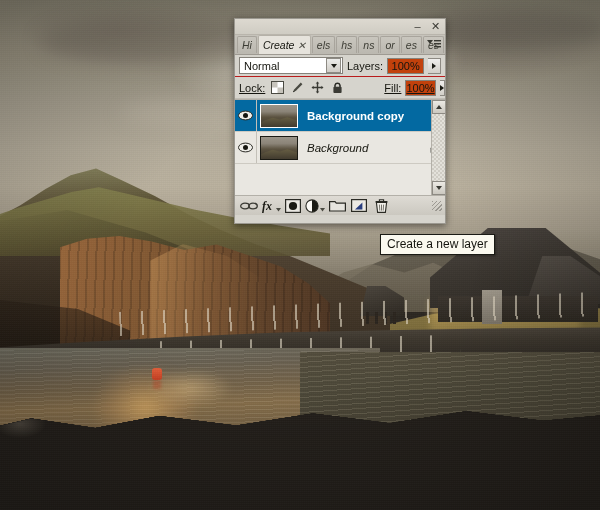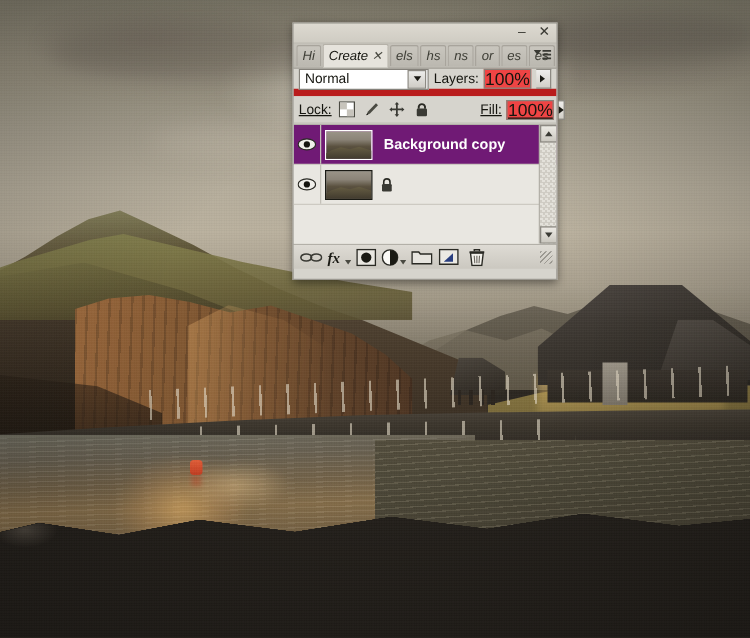--- a/index.html
+++ b/index.html
@@ -280,42 +280,42 @@
     width: 18px; height: 17px;
     display: flex; align-items: center; justify-content: center;
     cursor: pointer;
   }
 
   .row {
     display: flex; align-items: center;
     padding: 2px 4px; gap: 4px;
     background: #d6d4cd;
   }
-  .blendrow { height: 22px; border-bottom: 6px solid #b91c1c; }
+  .blendrow { height: 22px; border-bottom: 1px solid #b91c1c; }
   .select {
     flex: 0 0 104px; height: 17px;
     background: #fff; border: 1px solid #85827b;
     display: flex; align-items: center; justify-content: space-between;
     padding: 0 1px 0 4px; font-size: 11px; cursor: pointer;
   }
   .select .arrowbox {
     width: 15px; height: 15px;
     background: linear-gradient(180deg, #ececea 0%, #cfccc5 100%);
     border: 1px solid #8d8a83;
     display: flex; align-items: center; justify-content: center;
   }
   .caret-d {
     width: 0; height: 0;
     border-left: 3.5px solid transparent; border-right: 3.5px solid transparent;
     border-top: 4px solid #1a1a14;
   }
   .lbl { font-size: 11px; white-space: nowrap; }
   .numfield {
-    width: 38px; height: 16px; background: #ef4444;
-    border: 1px solid #85827b; font-size: 14px;
+    width: 38px; height: 16px; background: #c2410c;
+    border: 1px solid #85827b; font-size: 11px;
     display: flex; align-items: center; justify-content: center;
   }
   .spin {
     width: 13px; height: 16px;
     background: linear-gradient(180deg, #efeeec 0%, #d2cfc8 100%);
     border: 1px solid #8d8a83; border-left: none;
     display: flex; align-items: center; justify-content: center;
     cursor: pointer;
   }
   .caret-r {
@@ -335,21 +335,21 @@
     border-top: 1px solid #b3b0a8;
     overflow: hidden;
   }
   .layer {
     display: flex; align-items: center;
     height: 32px; gap: 0;
     border-bottom: 1px solid #cdcac2;
     background: #e9e7e1;
     cursor: pointer;
   }
-  .layer.selected { background: #701a75; }
+  .layer.selected { background: #0369a1; }
   .eye-cell {
     width: 22px; height: 100%;
     display: flex; align-items: center; justify-content: center;
     border-right: 1px solid #c3c0b8;
   }
   .thumb {
     width: 38px; height: 24px; margin-left: 3px;
     border: 1.5px solid #1a1a14;
     background:
       linear-gradient(180deg, #9a9488 0%, #8b8478 30%, #5b5240 55%, #3b352b 100%);
@@ -560,20 +560,21 @@
       </div>
 
       <div class="layer">
         <div class="eye-cell">
           <svg width="15" height="11" viewBox="0 0 15 11">
             <ellipse cx="7.5" cy="5.5" rx="7" ry="4.4" fill="#efeee9" stroke="#2a2a24" stroke-width="1"></ellipse>
             <circle cx="7.5" cy="5.5" r="2.5" fill="#15150f"></circle>
           </svg>
         </div>
         <div class="thumb"></div>
+        <div class="layer-name italic">Background</div>
         <div class="layer-lock">
           <svg width="11" height="12" viewBox="0 0 11 12">
             <path d="M3 5.4 L3 3.6 A2.5 2.5 0 0 1 8 3.6 L8 5.4" fill="none" stroke="#2a2a24" stroke-width="1.3"></path>
             <rect x="1.6" y="5.2" width="7.8" height="6" rx="1" fill="#3a3a34"></rect>
           </svg>
         </div>
       </div>
 
       <div class="scrollbar">
         <div class="sb-btn">
@@ -627,14 +628,15 @@
           <path d="M1.4 3.4 L11.6 3.4 L10.4 13.4 L2.6 13.4 Z" fill="#f2f0ea" stroke="#2a2a24" stroke-width="1.1"></path>
           <rect x="0.6" y="2" width="11.8" height="1.6" fill="#2a2a24"></rect>
           <path d="M4.4 2 L4.4 0.8 L8.6 0.8 L8.6 2" fill="none" stroke="#2a2a24" stroke-width="1.1"></path>
           <path d="M4.4 5.6 L4.8 11.6 M6.5 5.6 L6.5 11.6 M8.6 5.6 L8.2 11.6" stroke="#6a675f" stroke-width=".9"></path>
         </svg>
       </div>
       <div class="grip"></div>
     </div>
   </div>
 
+  <div class="tooltip">Create a new layer</div>
 
 </div>
 
 </body></html>

